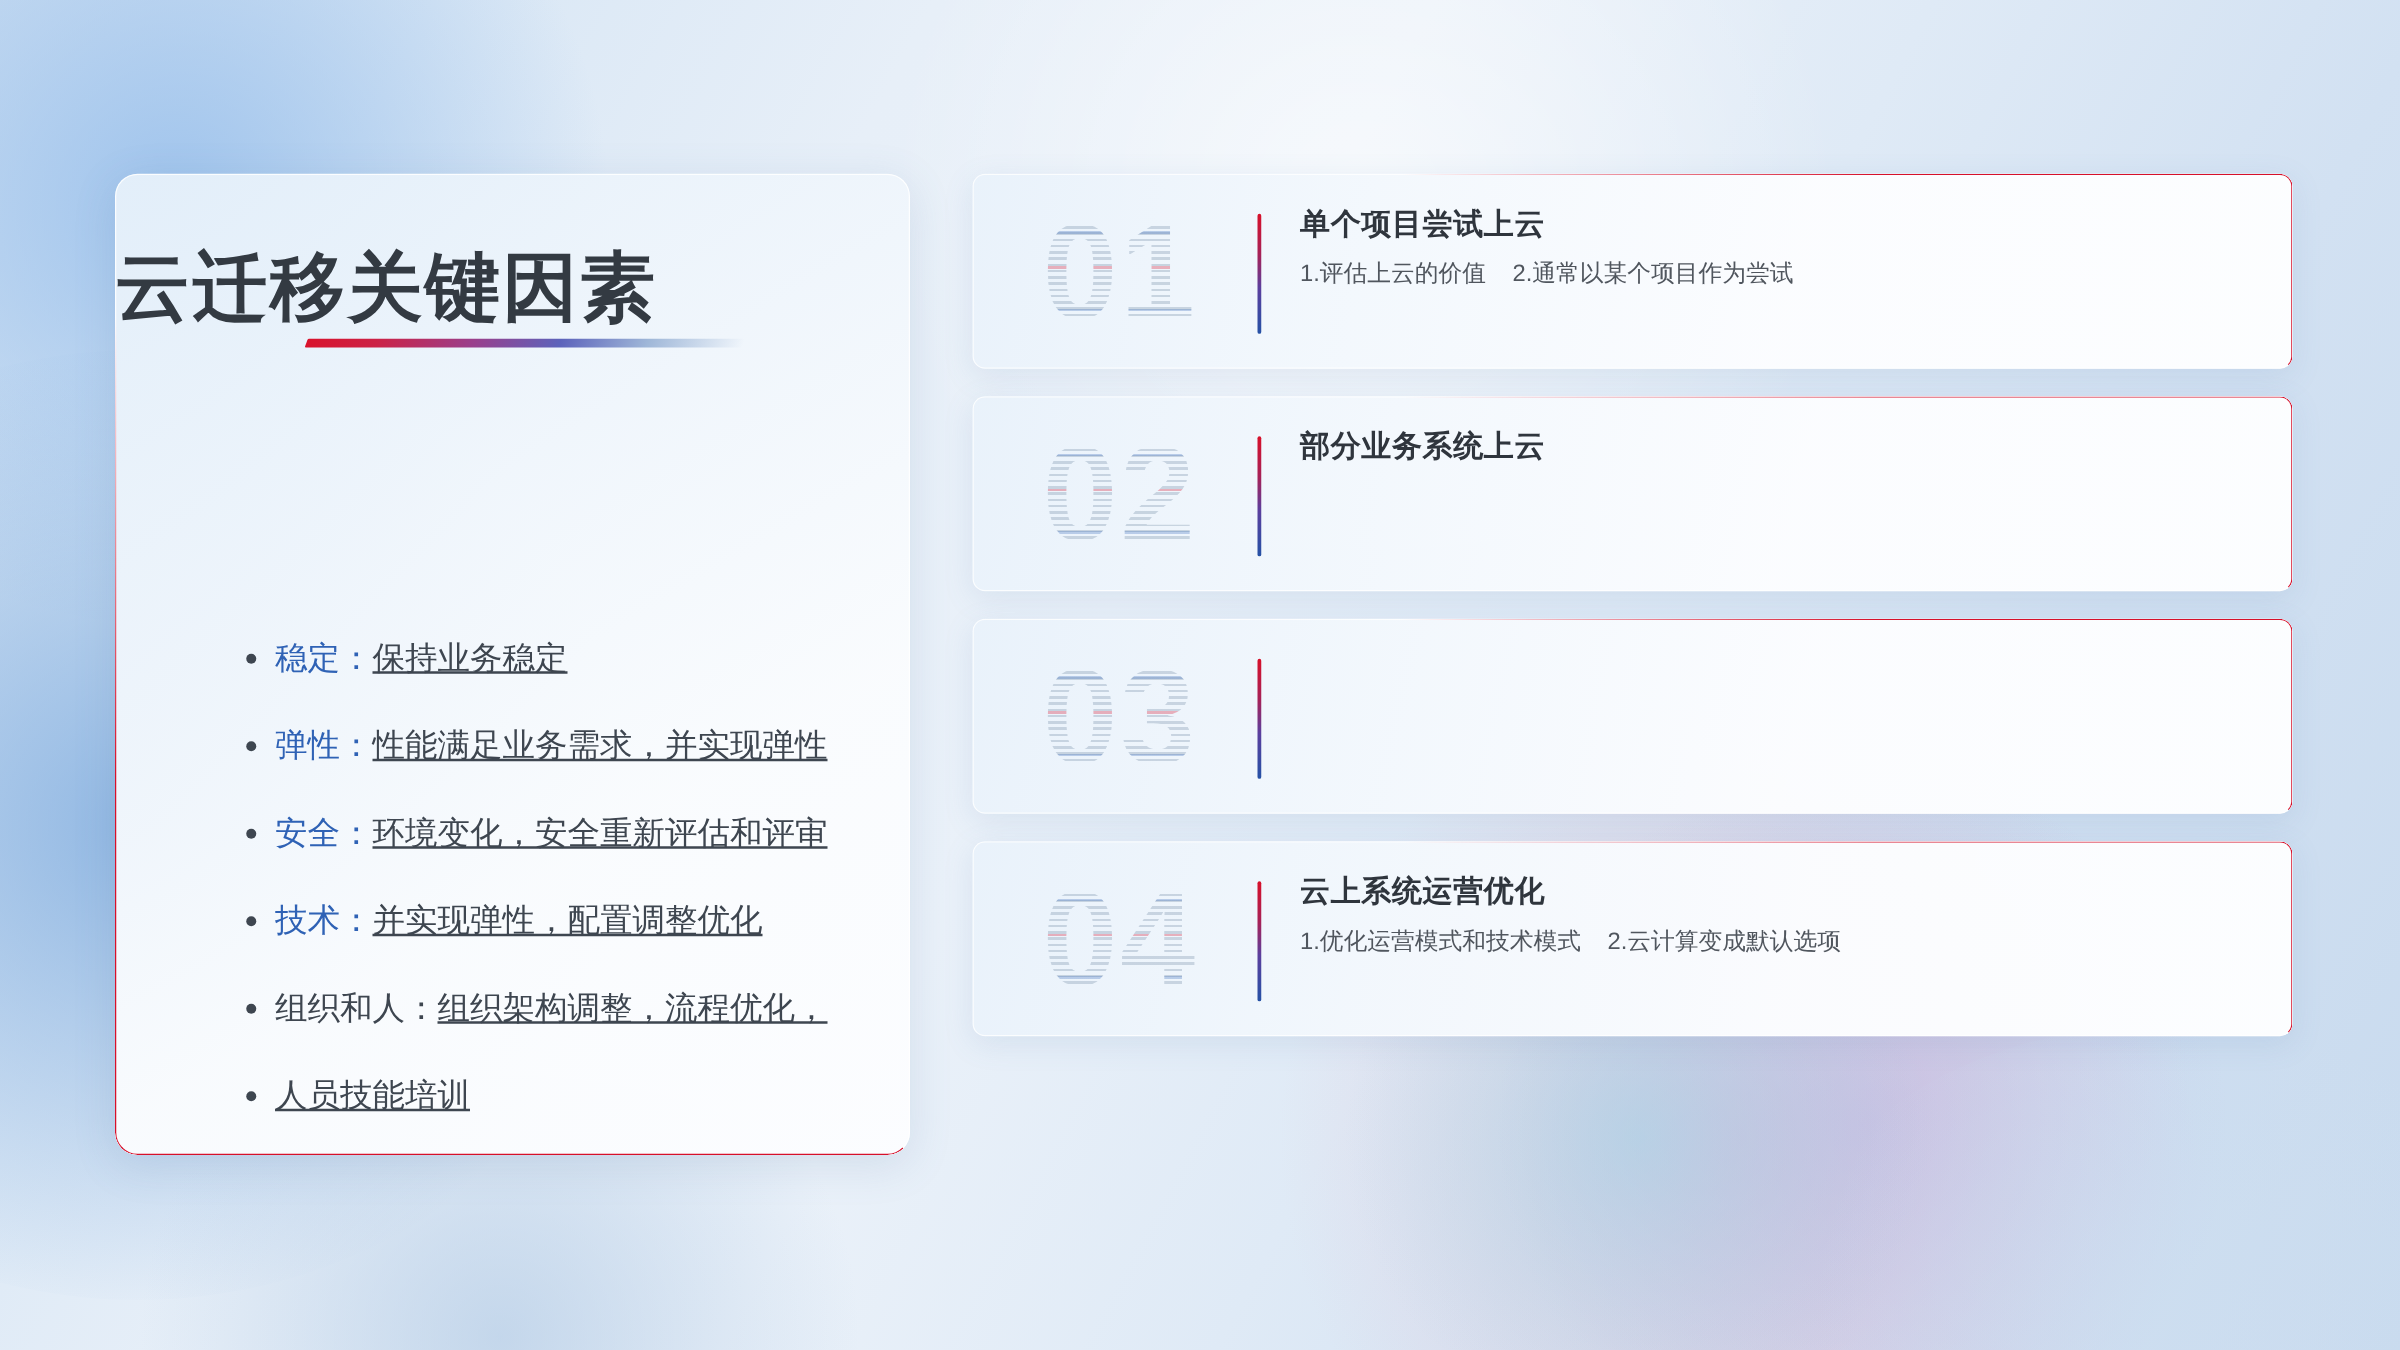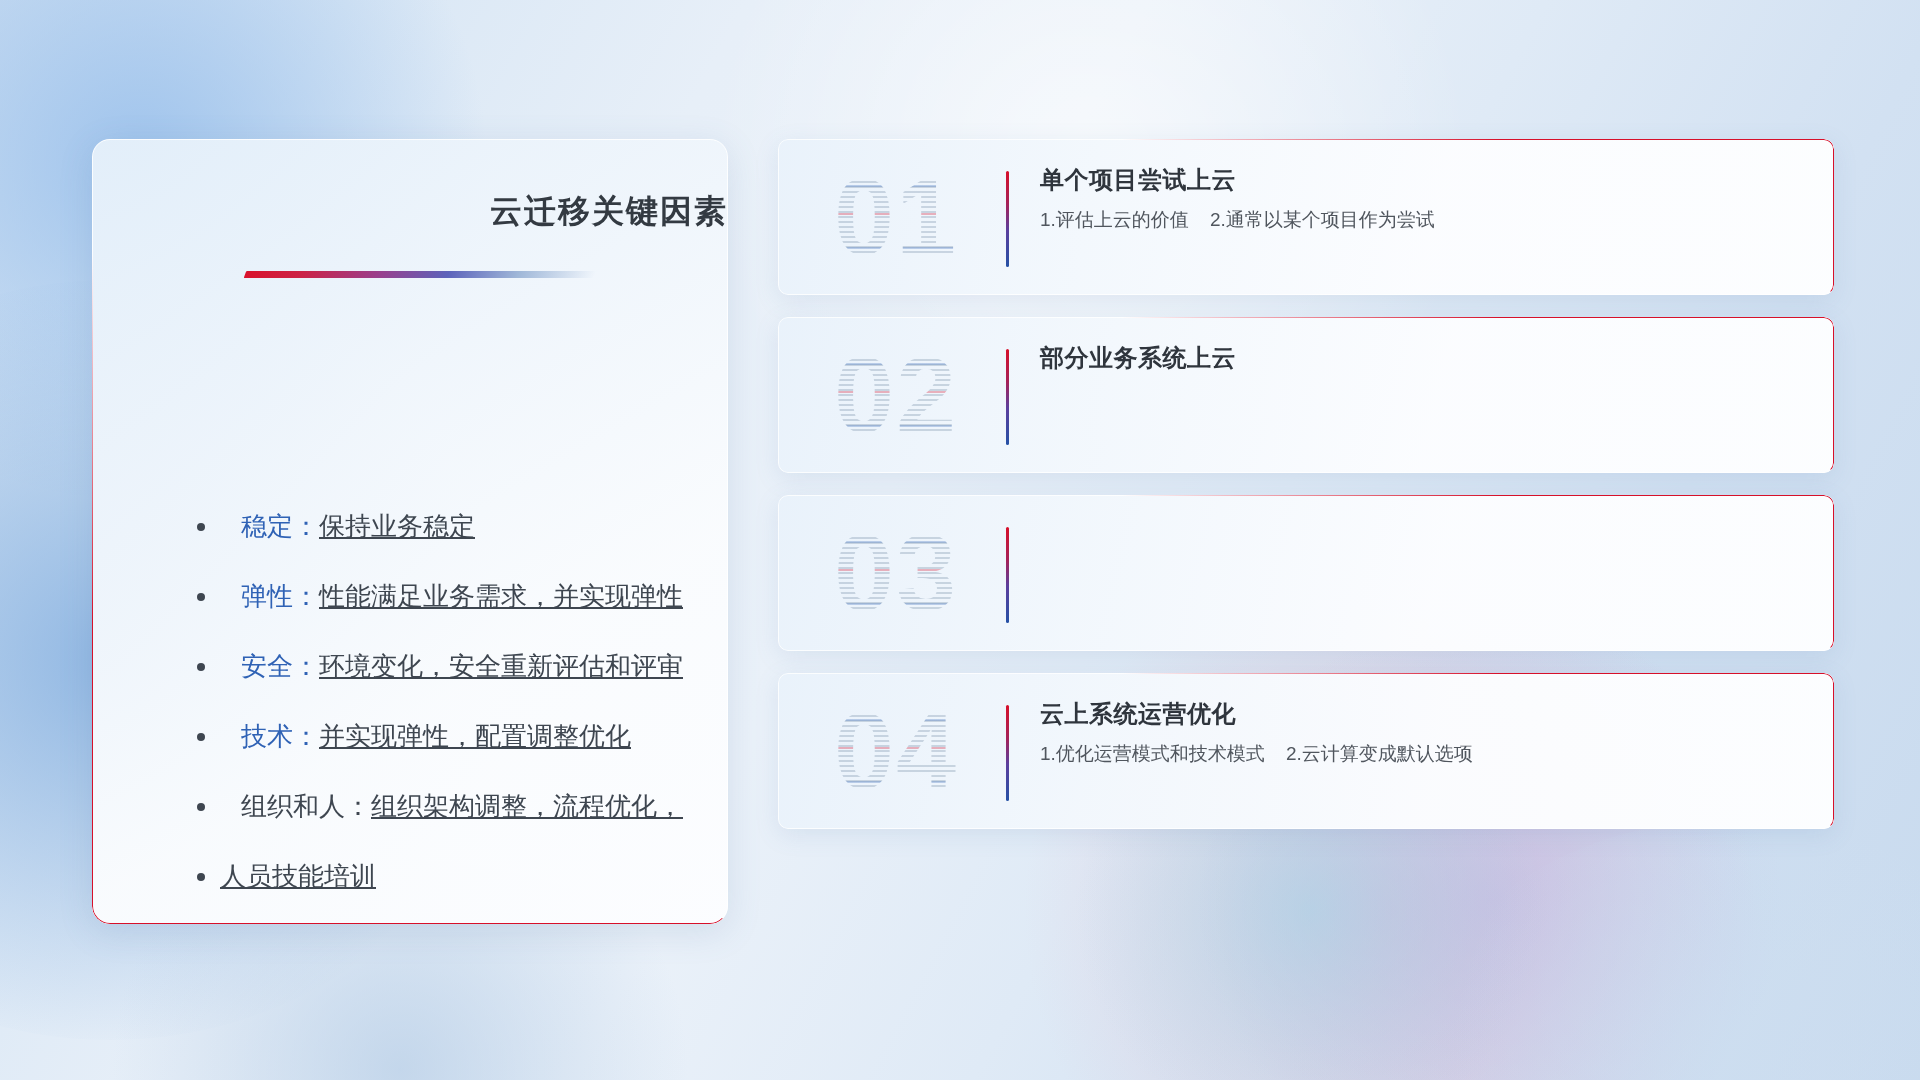--- a/index.html
+++ b/index.html
@@ -75,22 +75,22 @@
   #left-panel-hairline {
     position: absolute; inset: 0;
     border-radius: 18px;
     border: 1px solid rgba(255,255,255,.85);
     pointer-events: none;
   }
 
   #panel-title {
     position: absolute;
     left: 0; right: 0; top: 51px;
-    text-align: right;
-    font-size: 32px;
+    text-align: left;
+    font-size: 60px;
     font-weight: bold;
     color: #333a42;
     letter-spacing: 2px;
   }
   #panel-title-rule {
     position: absolute;
     left: 153px; top: 132px;
     width: 350px; height: 7px;
     border-radius: 1px;
     background: linear-gradient(90deg,
@@ -105,21 +105,21 @@
     right: 28px;
   }
   .panel-line {
     font-size: 26px;
     color: #3e4650;
     line-height: 1;
     margin-bottom: 44px;
     white-space: nowrap;
   }
   .panel-line:last-child { margin-bottom: 0; }
-  .pl-label      { color: #2f62b5; margin-left: 21px; }
+  .pl-label      { color: #2f62b5; }
   .pl-label.dark { color: #3e4650; }
   .pl-text       { color: #3e4650; text-decoration: underline; }
 
   
   #cards {
     position: absolute;
     left: 778px; top: 139px;
     width: 1056px;
   }
   .card {

